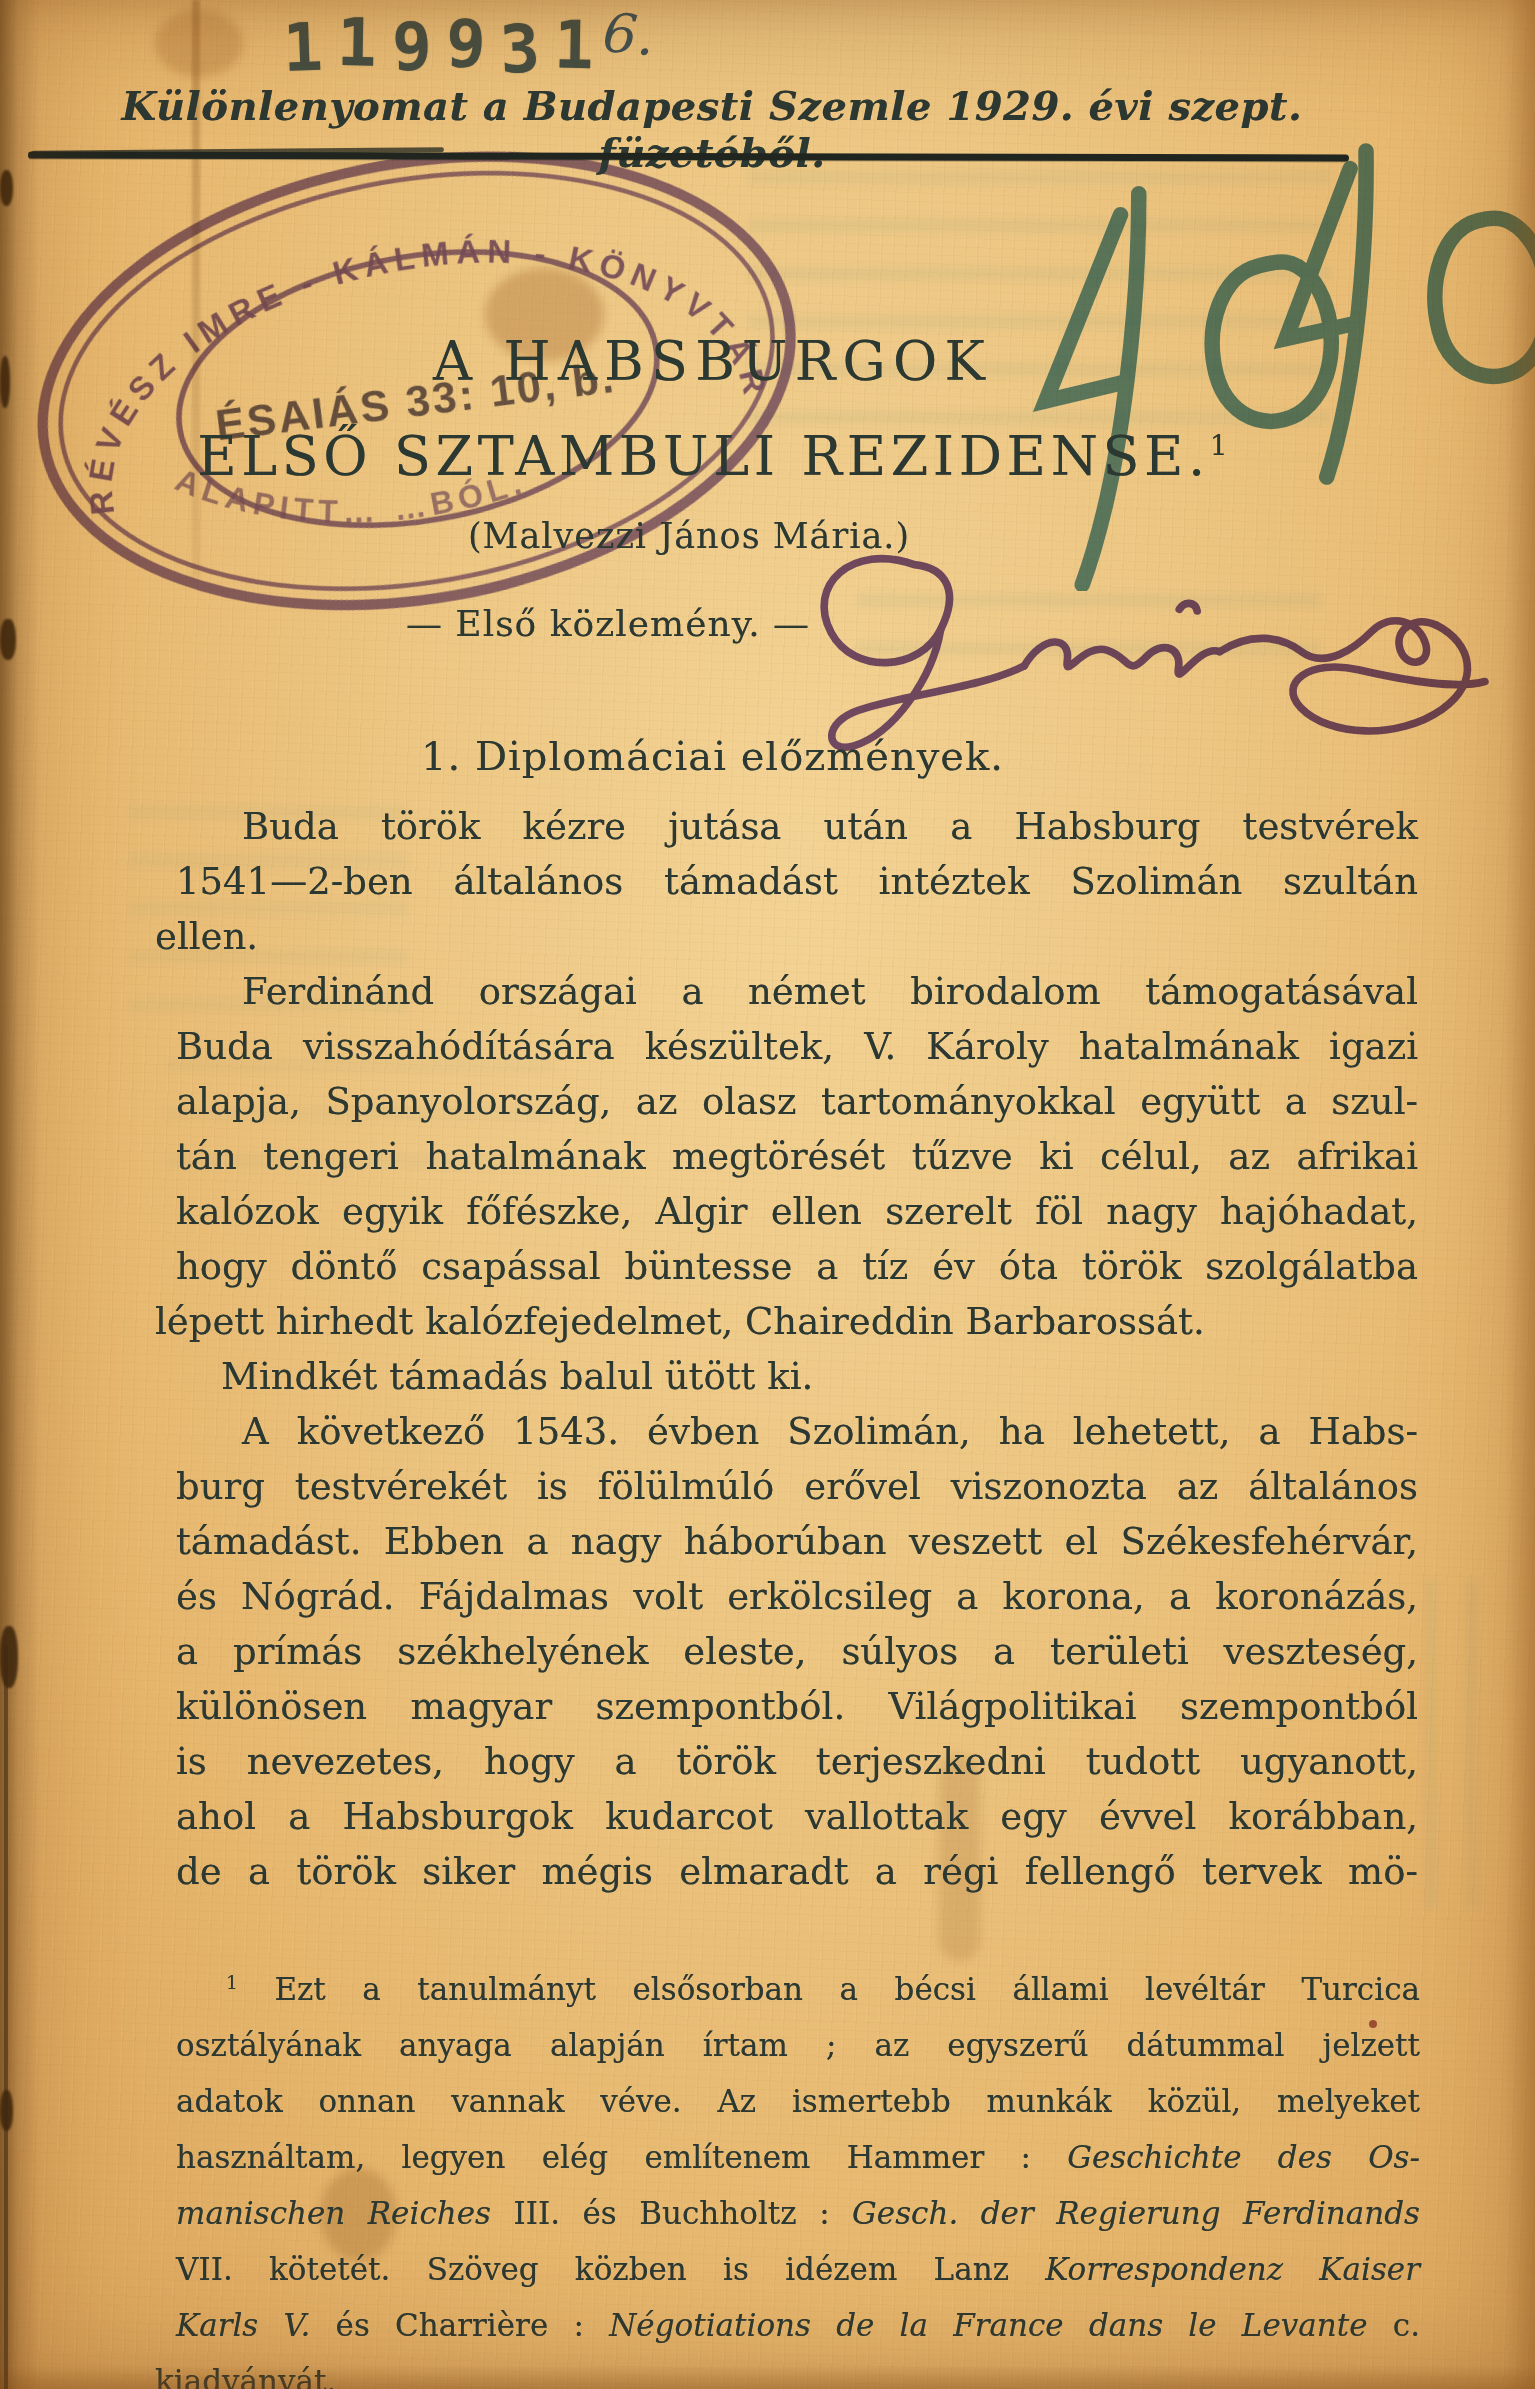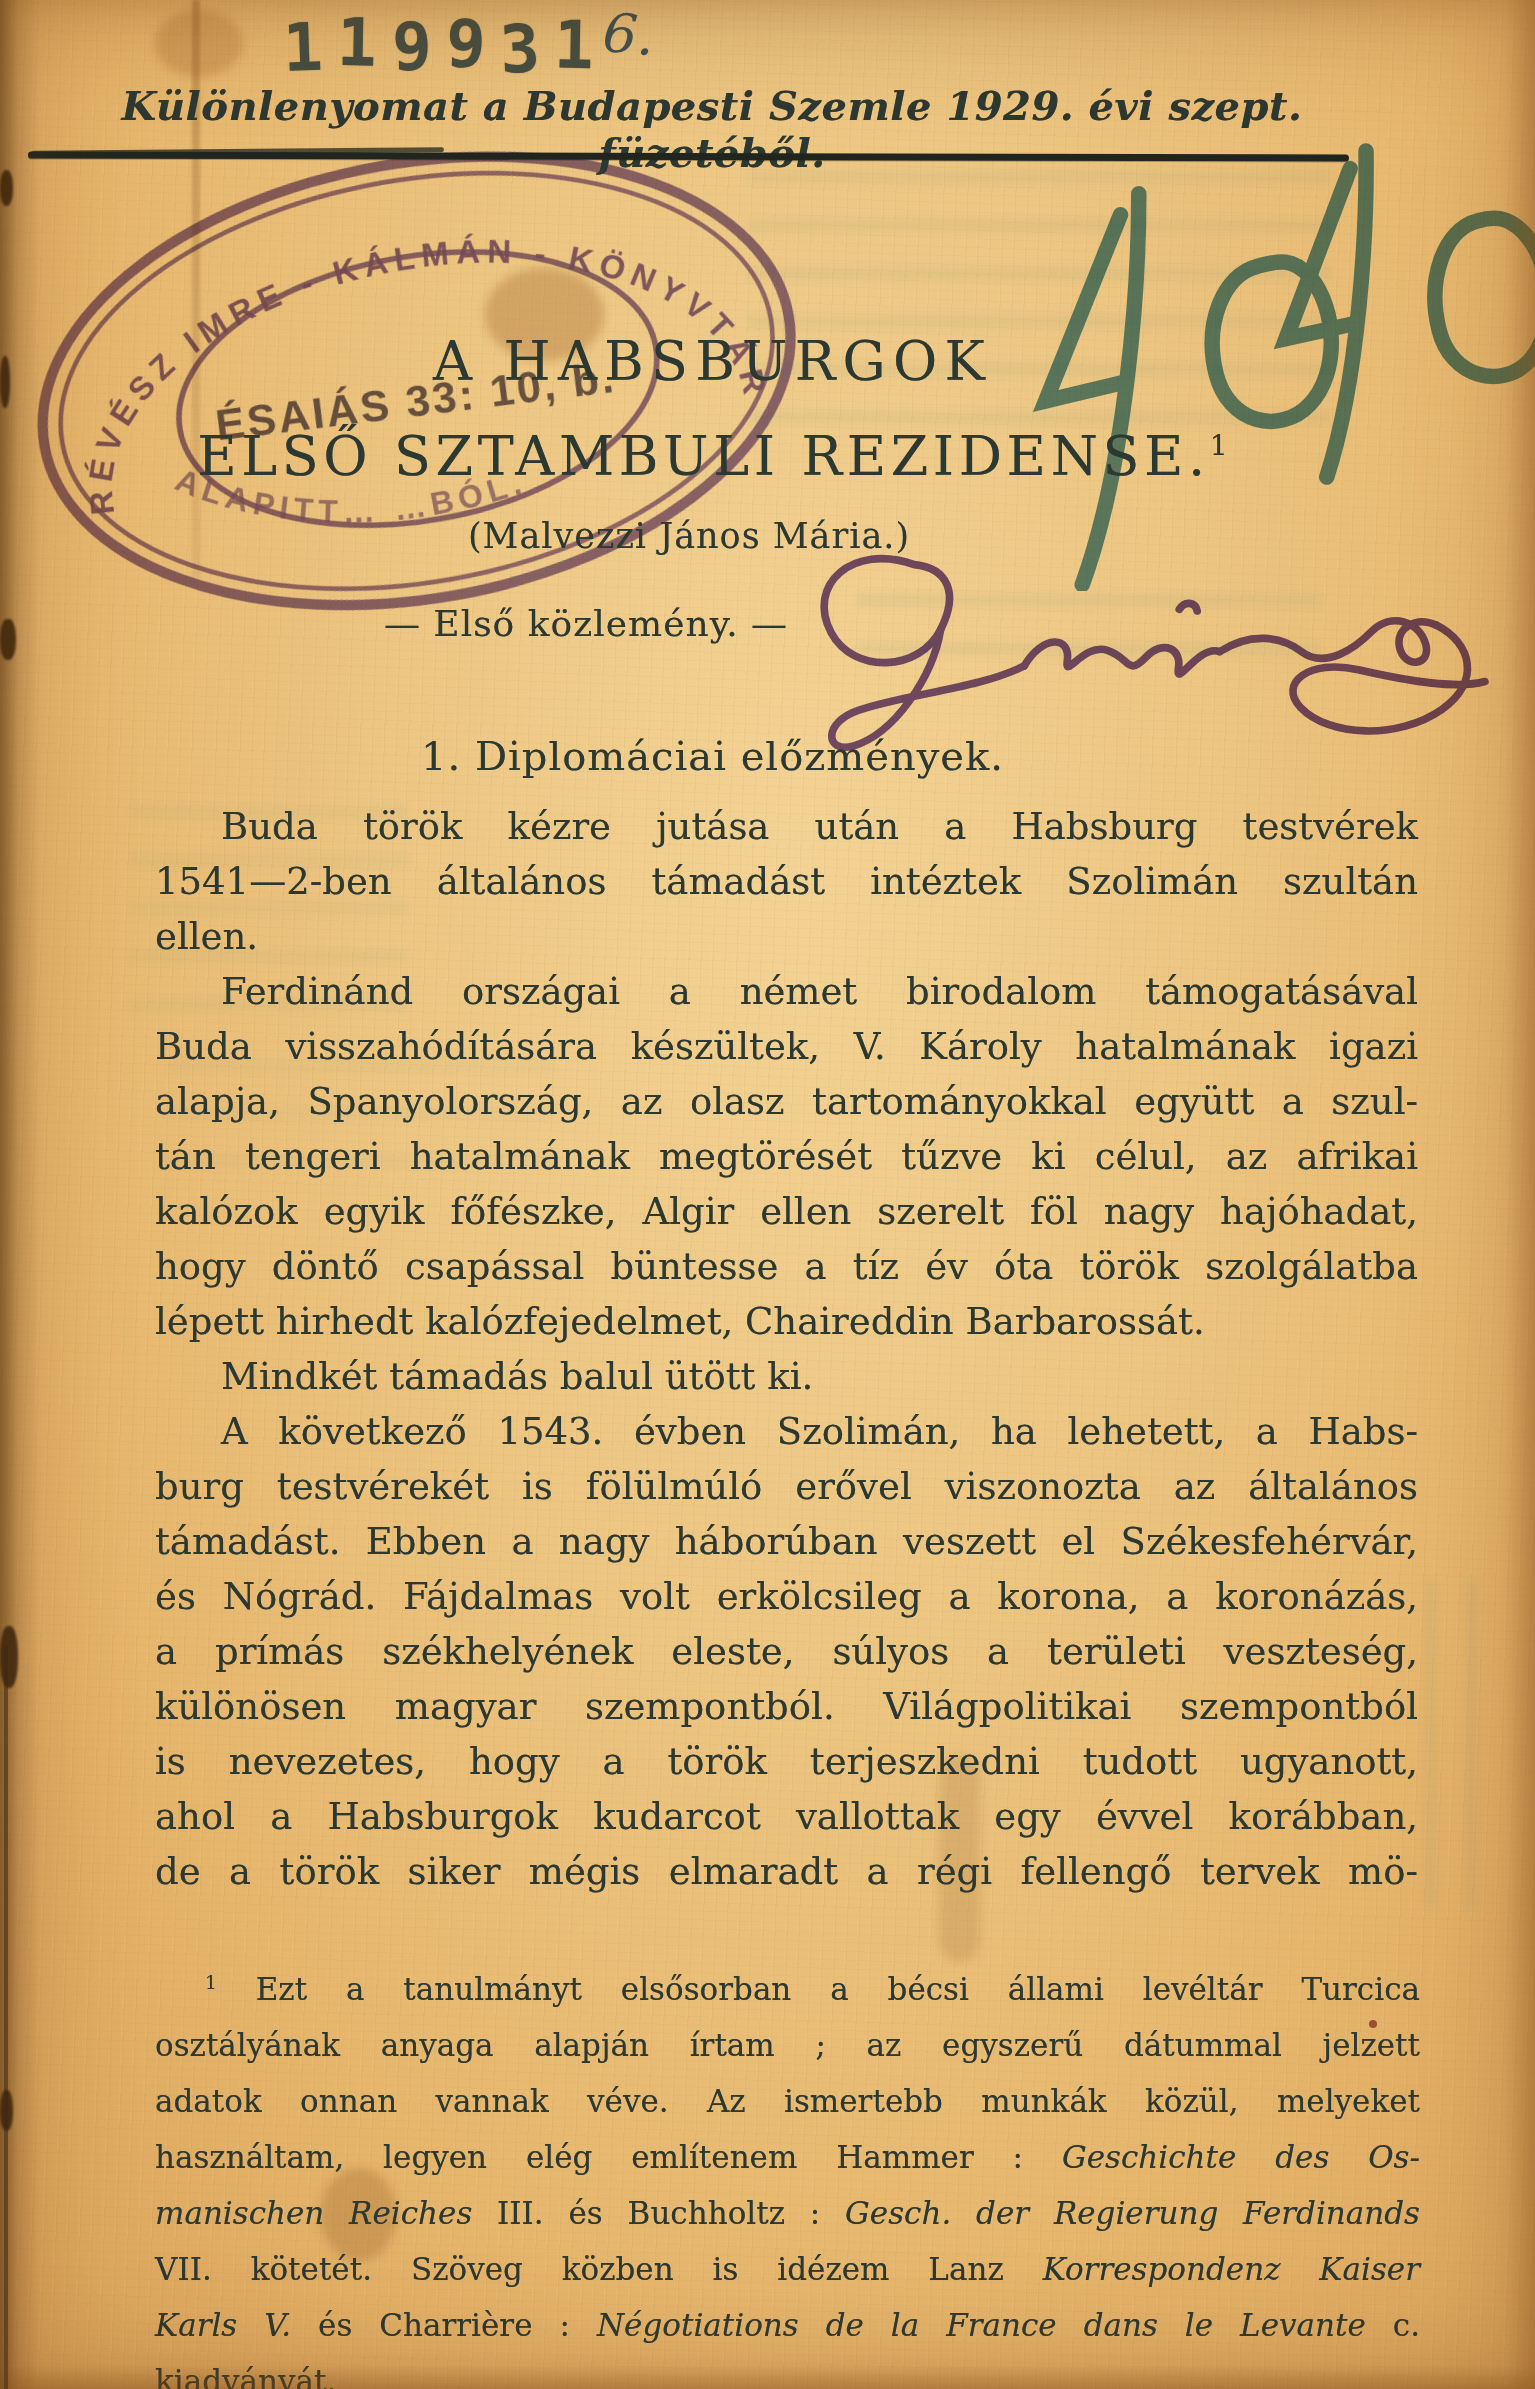--- a/index.html
+++ b/index.html
@@ -31,28 +31,28 @@
 
   .rule{left:28px;top:153px;width:1321px;height:6.7px;background:#20261f;border-radius:3.6px;
     transform:rotate(.12deg);box-shadow:0 1px 0.5px rgba(32,38,31,.3);}
   .rule2{left:31px;top:149px;width:413px;height:4.6px;background:#20261f;opacity:.75;
     transform:rotate(-.5deg);border-radius:2.6px;}
 
   .title1{left:88px;top:330px;width:1249px;text-align:center;font-size:54px;letter-spacing:7.2px;}
   .title2{left:88px;top:425px;width:1249px;text-align:center;font-size:54px;letter-spacing:4.6px;}
   .title2 sup{font-size:.52em;vertical-align:60%;letter-spacing:0;}
   .subtitle{left:88px;top:516px;width:1202px;text-align:center;font-size:35px;letter-spacing:1px;}
-  .series{left:80px;top:603px;width:1012px;text-align:center;font-size:36px;letter-spacing:1px;}
+  .series{left:102px;top:603px;width:1012px;text-align:center;font-size:36px;letter-spacing:1px;}
   .heading{left:88px;top:733px;width:1249px;text-align:center;font-size:40px;font-weight:normal;letter-spacing:1px;}
 
   .body{left:155px;top:799px;width:1263px;font-size:37px;line-height:55px;}
   .bline{min-height:55px;}
   .fnote{left:155px;top:1955px;width:1265px;font-size:31px;line-height:56px;}
   .fline{min-height:45px;}
-  .just{text-align:justify;text-align-last:justify;}
+  .just{text-align:justify;text-align-last:justify;margin-left:21px;}
   .ind{text-indent:66px;}
   .find{text-indent:50px;}
   .it{font-style:italic;}
   .fnote sup{font-size:.6em;vertical-align:super;}
 
   
   .stamp-svg{left:14.5px;top:146px;transform:rotate(-10deg);transform-origin:50% 50%;
     mix-blend-mode:multiply;opacity:.88;filter:blur(0.3px);}
   .stamp-svg text{font-family:"Liberation Sans",sans-serif;font-weight:bold;}
 

